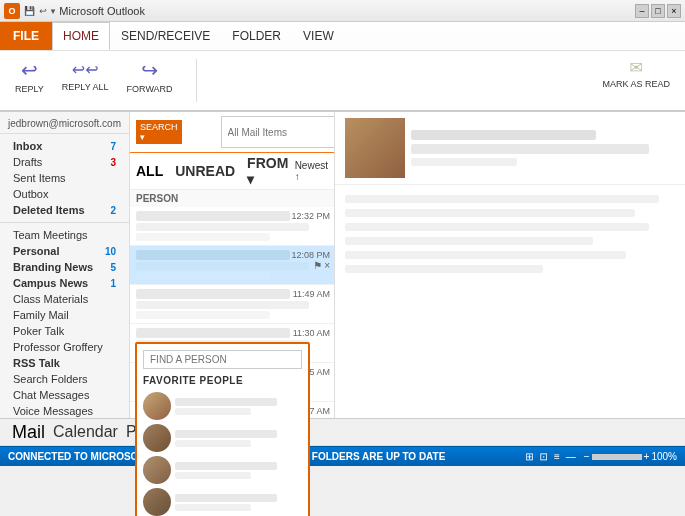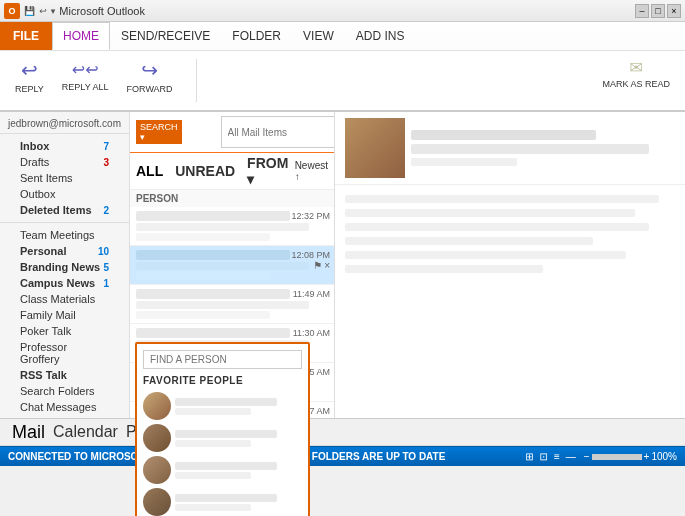--- a/index.html
+++ b/index.html
@@ -39,40 +39,40 @@
       background: #e06000;
       color: white;
       font-weight: bold;
       padding: 5px 12px;
       height: 28px;
     }
     .ribbon-tab.active {
       background: white;
       border: 1px solid #ccc;
       border-bottom: 1px solid white;
-      color: #a21caf;
+      color: #7f1d1d;
     }
     .ribbon-content { flex: 1; background: white; border-top: 1px solid #e0e0e0; padding: 4px 8px; display: flex; align-items: flex-start; gap: 6px; }
     
     .ribbon-btn {
       display: flex; flex-direction: column; align-items: center;
       cursor: pointer; padding: 2px 6px; min-width: 40px;
       font-size: 10px; color: #333;
       border: 1px solid transparent;
       border-radius: 2px;
     }
     .ribbon-btn-icon { font-size: 20px; line-height: 1.2; }
     .ribbon-btn-label { font-size: 9px; margin-top: 2px; }
 
     .ribbon-separator { width: 1px; background: #ddd; margin: 4px 2px; align-self: stretch; }
 
     
     .sidebar { width: 130px; background: #f5f5f5; border-right: 1px solid #ddd; padding: 4px 0; overflow-y: auto; }
     .sidebar-email { font-size: 10px; color: #555; padding: 2px 8px 4px; border-bottom: 1px solid #ddd; margin-bottom: 4px; }
-    .sidebar-item { padding: 2px 20px; cursor: pointer; display: flex; justify-content: space-between; align-items: center; }
+    .sidebar-item { padding: 2px 13px; cursor: pointer; display: flex; justify-content: space-between; align-items: center; }
     .sidebar-item-label { font-size: 11px; color: #333; }
     .sidebar-item-badge { font-size: 10px; font-weight: bold; color: #0078d7; }
     .sidebar-item-badge.red { color: #cc0000; }
     .sidebar-divider { height: 1px; background: #ddd; margin: 4px 0; }
     .sidebar-item.deleted .sidebar-item-label { font-weight: bold; }
 
     
     .email-list { width: 205px; background: white; border-right: 1px solid #ddd; display: flex; flex-direction: column; overflow: hidden; }
     .email-list-toolbar { padding: 4px 6px; display: flex; align-items: center; gap: 4px; border-bottom: 1px solid #f97316; }
     .search-box { flex: 1; height: 32px; border: 1px solid #ccc; padding: 14px 6px; font-size: 11px; background: white; display: flex; align-items: center; margin-left: 35px; }
@@ -172,21 +172,20 @@
   </div>
 </div>
 
 <div class="ribbon">
   <div class="ribbon-tabs">
     <div class="ribbon-tab file-tab">FILE</div>
     <div class="ribbon-tab active">HOME</div>
     <div class="ribbon-tab">SEND/RECEIVE</div>
     <div class="ribbon-tab">FOLDER</div>
     <div class="ribbon-tab">VIEW</div>
-    <div class="ribbon-tab">ADD INS</div>
   </div>
   <div class="ribbon-content">
 
     <div style="display:flex;align-items:center;gap:4px;margin-right:8px;">
       <div class="ribbon-btn">
         <span class="ribbon-btn-icon" style="color:#6060c0;">↩</span>
         <span class="ribbon-btn-label">REPLY</span>
       </div>
       <div class="ribbon-btn">
         <span class="ribbon-btn-icon" style="color:#6060c0;font-size:16px;">↩↩</span>

